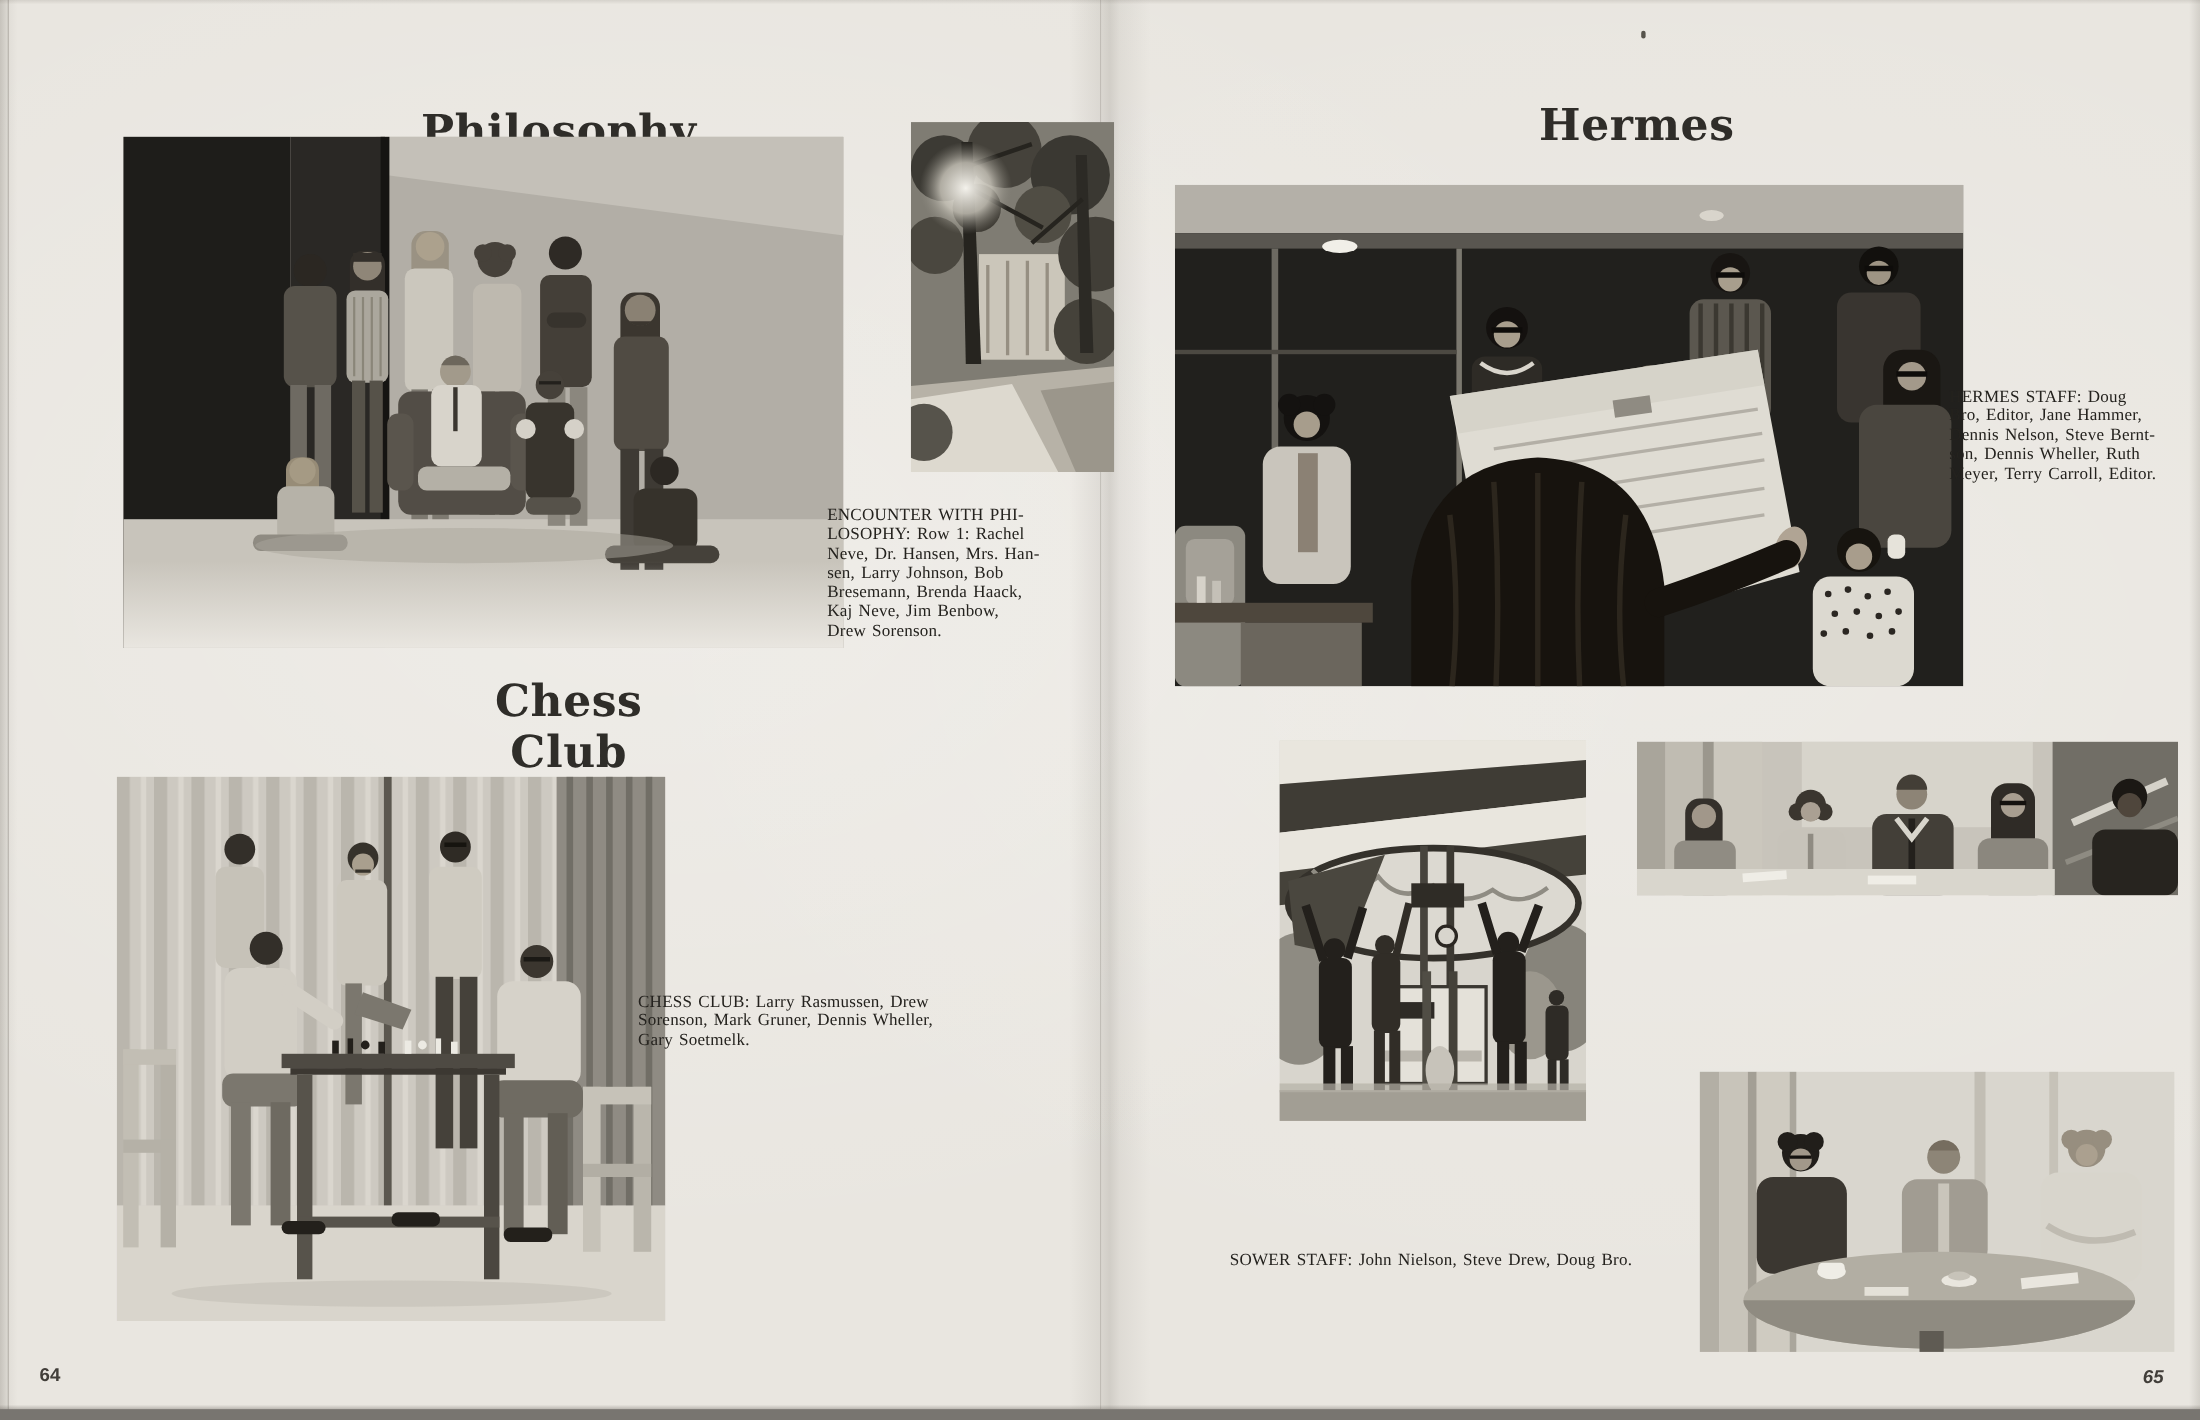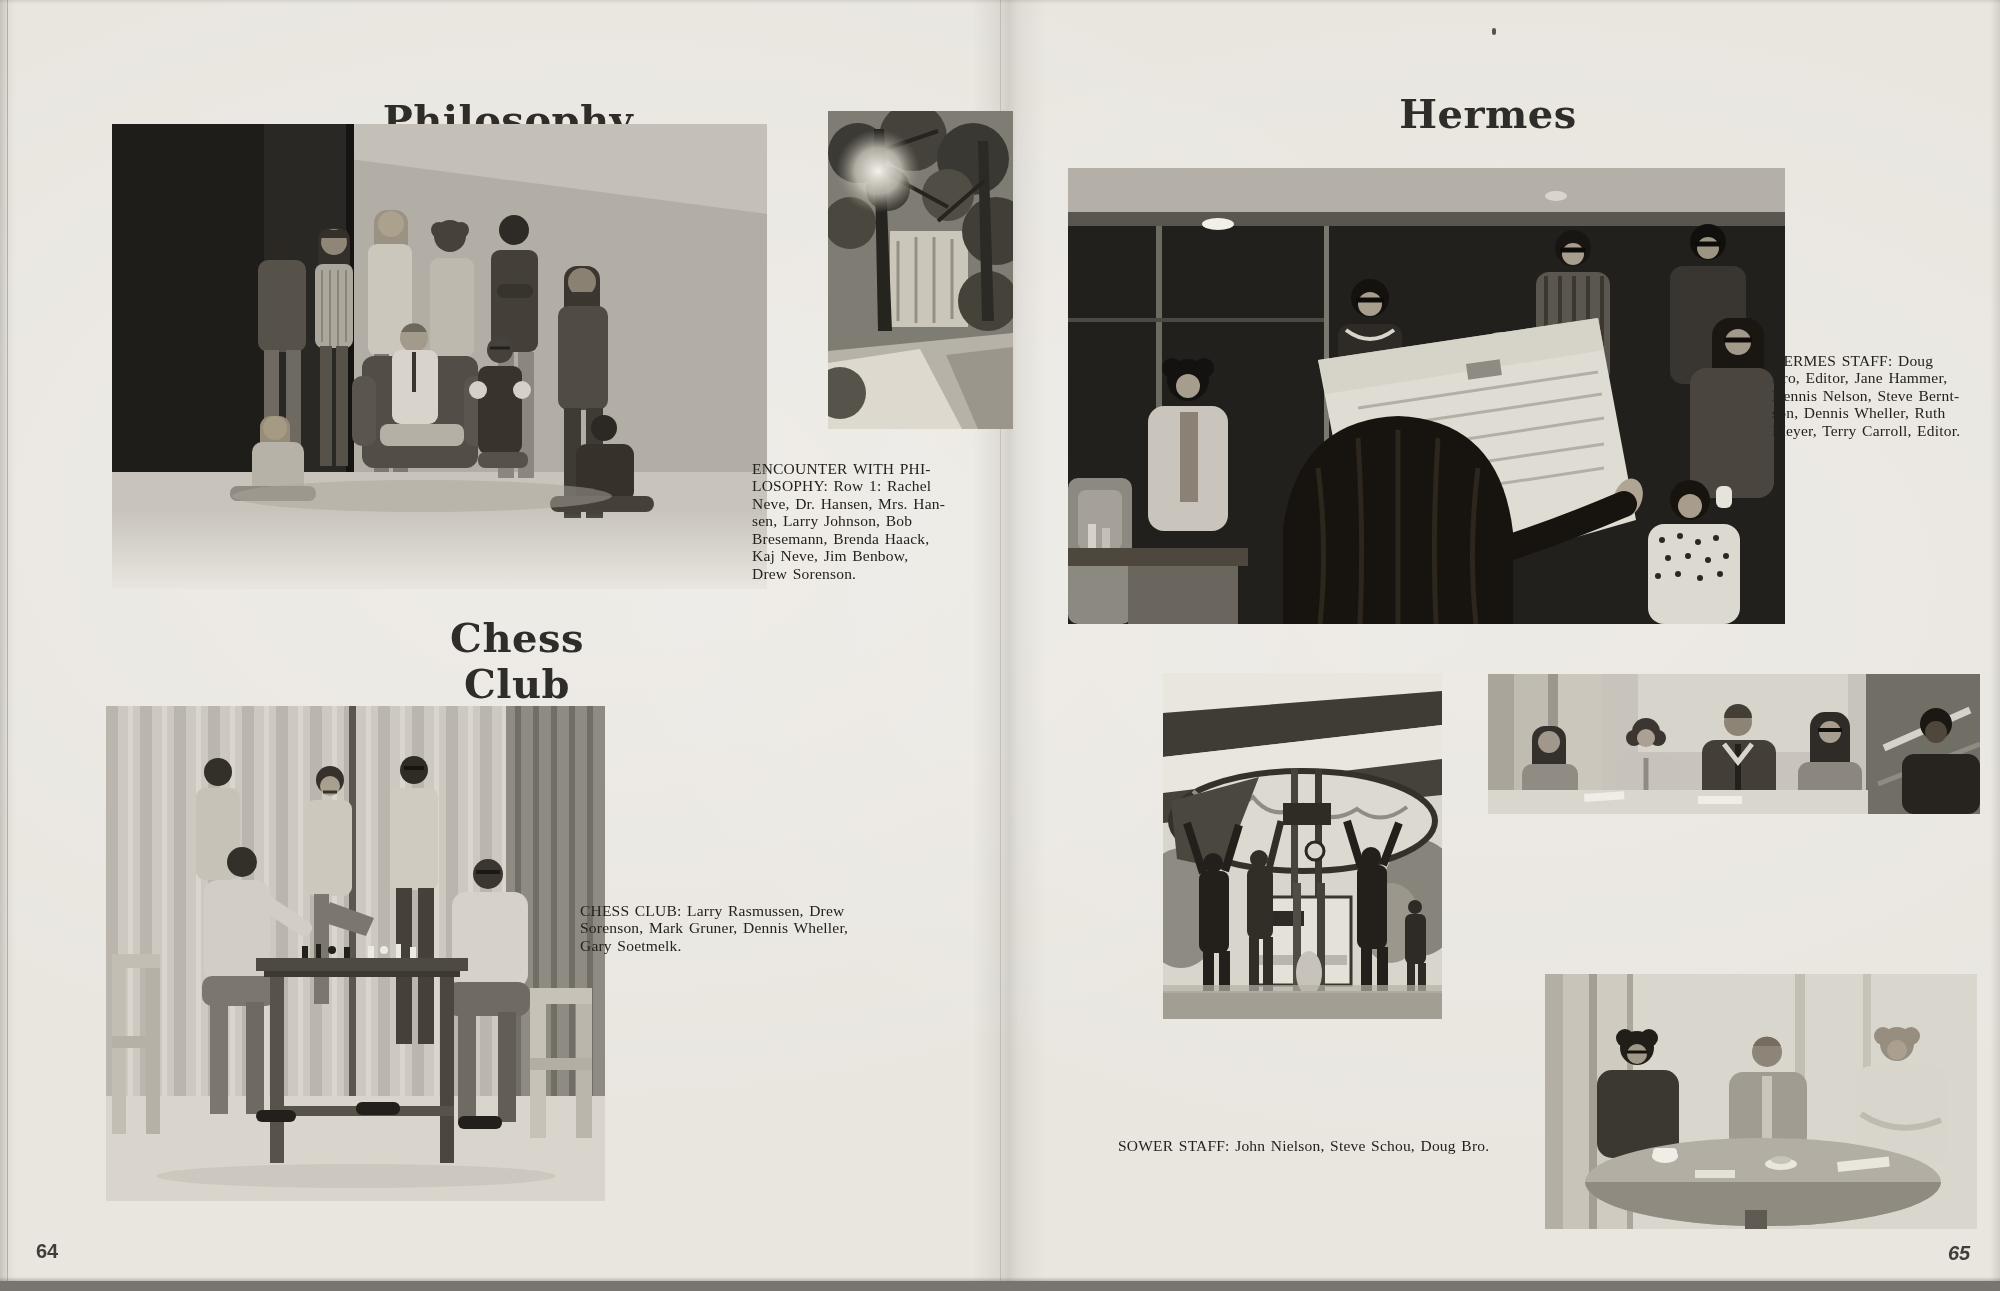--- a/index.html
+++ b/index.html
@@ -22,21 +22,21 @@
     background:linear-gradient(rgba(0,0,0,0), rgba(100,95,88,.35));}
   .gutter{left:972px;top:0;width:74px;height:1281px;
     background:linear-gradient(90deg, rgba(0,0,0,0), rgba(90,85,75,.10) 38%, rgba(90,85,75,.17) 50%, rgba(90,85,75,.08) 62%, rgba(0,0,0,0));}
   .gutter::after{content:"";position:absolute;left:28px;top:0;width:1px;height:100%;background:rgba(100,95,85,.22);}
   .speck{left:1492px;top:28px;width:4px;height:7px;background:#57544c;border-radius:2px;}
 
   .title{color:#2f2d29;font-family:"DejaVu Serif",serif;font-weight:bold;
     font-size:40px;line-height:1.15;text-align:center;letter-spacing:.5px;}
   .caption{color:#24221e;font-size:15.5px;line-height:17.6px;letter-spacing:.2px;
     word-spacing:1.5px;white-space:pre-line;}
-  .pagenum{color:#413e39;font-family:"Liberation Sans",sans-serif;font-size:20px;font-weight:600;}
+  .pagenum{color:#413e39;font-family:"Liberation Sans",sans-serif;font-size:17px;font-weight:600;}
 
   .photo{overflow:hidden;}
   .photo svg{display:block;width:100%;height:100%;}
 
   
   .ph-philosophy{left:72px;top:108px;width:655px;height:465px;}
   .ph-trees{left:788px;top:95px;width:185px;height:318px;}
   .ph-chess{left:66px;top:690px;width:499px;height:495px;}
   .ph-hermes{left:1028px;top:152px;width:717px;height:456px;}
   .ph-balloon{left:1123px;top:657px;width:279px;height:346px;}
@@ -473,19 +473,19 @@
         <rect x="200" y="236" width="22" height="19" fill="#5f5b53"></rect>
         <ellipse cx="120" cy="182" rx="13" ry="7" fill="#efede6"></ellipse>
         <rect x="108" y="174" width="24" height="10" rx="4" fill="#efede6"></rect>
         <ellipse cx="236" cy="190" rx="16" ry="6" fill="#e9e6de"></ellipse>
         <ellipse cx="236" cy="186" rx="10" ry="4" fill="#c7c3b9"></ellipse>
         <rect x="292" y="188" width="52" height="10" fill="#e9e6de" transform="rotate(-6 292 188)"></rect>
         <rect x="150" y="196" width="40" height="8" fill="#e4e1d8"></rect>
       </svg>
     </figure>
 
-    <p class="abs caption cap-sower">SOWER STAFF: John Nielson, Steve Schou, Doug Bro.</p>
+    <p class="abs caption cap-sower">SOWER STAFF: John Nielson, Steve Drew, Doug Bro.</p>
 
     <div class="abs pagenum pn-right">65</div>
   </section>
 
   <div class="abs edge-bottom"></div>
 </div>
 
 </body></html>

